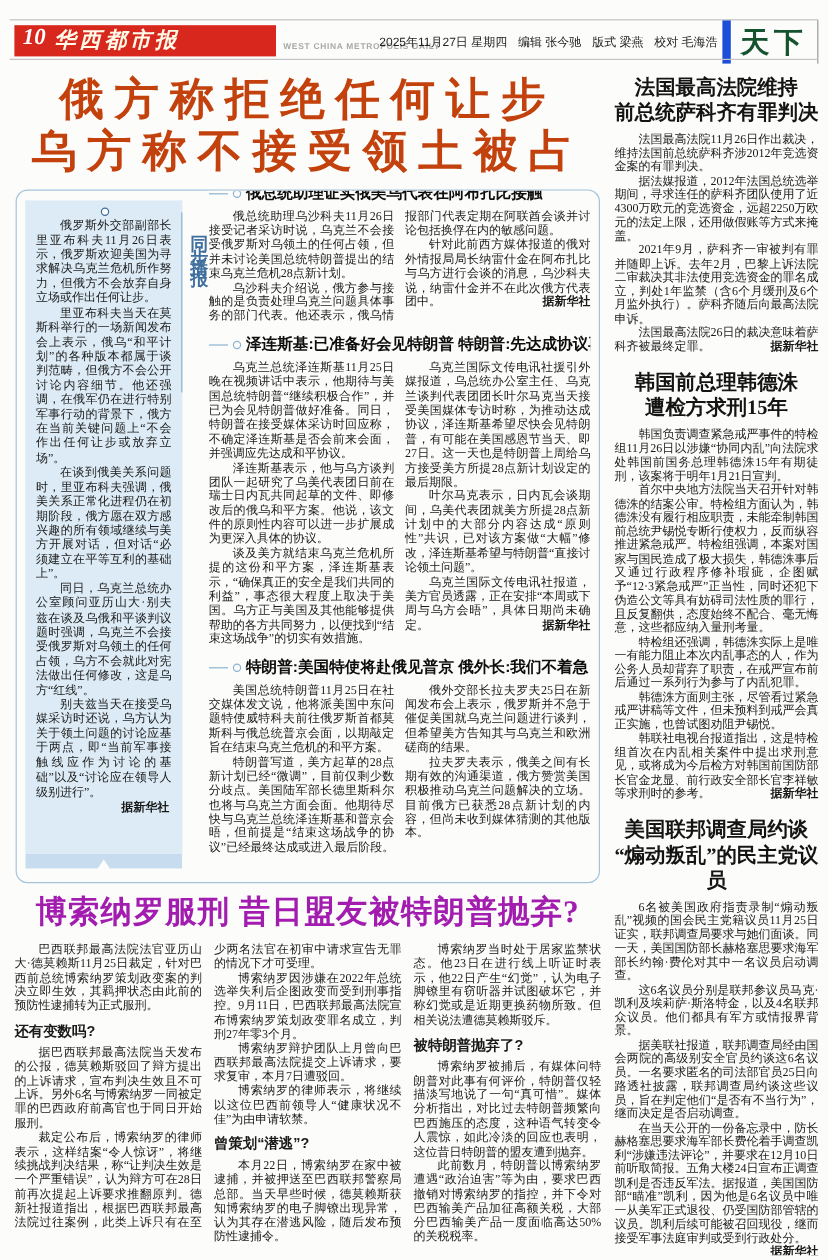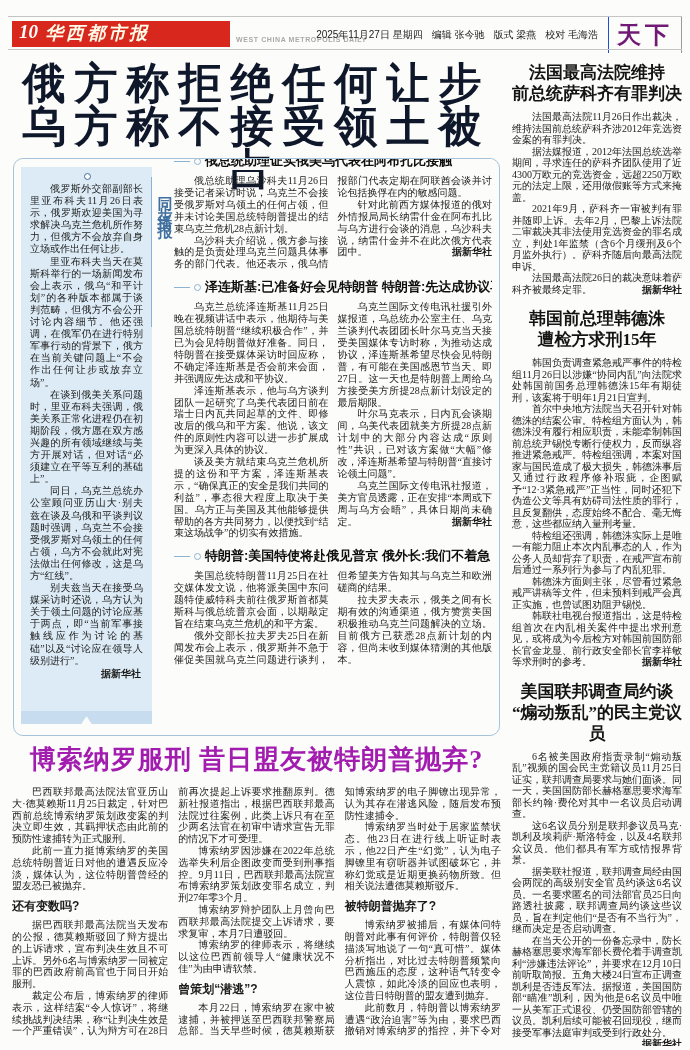--- a/index.html
+++ b/index.html
@@ -10,27 +10,27 @@
   .rule-top{top:16px;} .rule-head{top:49px;}
   .header-row{position:absolute;top:21px;left:12px;right:8px;height:27px;}
   .logo-box{position:absolute;left:0;top:0;width:218px;height:26px;background:var(--masthead-red,#d8271c);
             color:#fff;display:flex;align-items:flex-start;overflow:hidden;}
   .page-num{font:italic 700 19px "Liberation Serif",serif;padding:0 7px;}
   .paper-name{font:italic 700 18px "Liberation Serif",serif;letter-spacing:3px;white-space:nowrap;color:#fffbe8;}
   .paper-en{position:absolute;left:224px;top:15px;font:700 7px "Liberation Sans","DejaVu Sans",sans-serif;
             color:#a8a8a8;letter-spacing:.6px;white-space:nowrap;}
   .header-meta{position:absolute;right:84px;top:7px;font:10px "Liberation Sans","DejaVu Sans",sans-serif;
                color:#222;display:flex;gap:9px;white-space:nowrap;}
-  .section-wrap{position:absolute;right:0;top:-4px;width:72px;height:36px;border-left:1px solid #1d4ed8;
+  .section-wrap{position:absolute;right:0;top:-4px;width:72px;height:36px;border-left:7px solid #1d4ed8;
                 border-right:1px solid #9a9a9a;display:flex;align-items:center;justify-content:center;
-                font:700 24px "Liberation Serif",serif;letter-spacing:4px;color:#701a75;}
+                font:700 24px "Liberation Serif",serif;letter-spacing:4px;color:#14532d;}
   
   .lead{position:absolute;left:12px;top:58px;width:489px;height:678px;}
-  .lead-h1{margin:4px 0 0;text-align:center;font-weight:700;font-size:43px;line-height:43px;
-           letter-spacing:9px;color:#0f172a;}
+  .lead-h1{margin:4px 0 0;text-align:center;font-weight:700;font-size:37px;line-height:43px;
+           letter-spacing:9px;color:#c2410c;}
   .lead-frame{position:absolute;left:1px;right:1px;top:100px;bottom:0;border:1px solid #a5c4db;border-radius:10px;}
   .sidebar{position:absolute;left:7px;top:8px;width:131px;height:544px;background:var(--sidebar-bg,#dcebf5);
            box-sizing:border-box;padding:16px 9px 6px;font-size:10px;line-height:12.1px;text-align:justify;overflow:hidden;}
   .sidebar-dot{position:absolute;top:6px;left:50%;margin-left:-3px;width:5px;height:5px;border-radius:50%;
                border:1px solid var(--label-blue,#3f6f9e);background:#fff;}
   .ribbon{position:absolute;left:7px;top:552px;width:131px;height:13px;background:#c7ddef;
           clip-path:polygon(0 0,100% 0,100% 100%,54% 100%,50% 40%,46% 100%,0 100%);}
   .vlabel{position:absolute;left:137px;top:18px;writing-mode:vertical-rl;text-orientation:upright;
           font:700 15px "Liberation Sans","DejaVu Sans",sans-serif;color:var(--label-blue,#3f6f9e);
           letter-spacing:9px;border-left:1px solid #8db3d2;padding:8px 2px 2px 3px;height:140px;}
@@ -125,20 +125,21 @@
             </div>
         </article>
         <article class="art">
           <h3 class="art-title">
             <span class="orn-line"></span>
             <span class="orn-dot"></span>
             <span>特朗普:美国特使将赴俄见普京 俄外长:我们不着急</span>
           </h3>
           <div class="art-body">
               <p class="para">美国总统特朗普11月25日在社交媒体发文说，他将派美国中东问题特使威特科夫前往俄罗斯首都莫斯科与俄总统普京会面，以期敲定旨在结束乌克兰危机的和平方案。</p>
+              <p class="para">特朗普写道，美方起草的28点新计划已经“微调”，目前仅剩少数分歧点。美国陆军部长德里斯科尔也将与乌克兰方面会面。他期待尽快与乌克兰总统泽连斯基和普京会晤，但前提是“结束这场战争的协议”已经最终达成或进入最后阶段。</p>
               <p class="para">俄外交部长拉夫罗夫25日在新闻发布会上表示，俄罗斯并不急于催促美国就乌克兰问题进行谈判，但希望美方告知其与乌克兰和欧洲磋商的结果。</p>
               <p class="para">拉夫罗夫表示，俄美之间有长期有效的沟通渠道，俄方赞赏美国积极推动乌克兰问题解决的立场。目前俄方已获悉28点新计划的内容，但尚未收到媒体猜测的其他版本。</p>
             </div>
         </article>
       </div>
     </div>
   </section>
 
   <aside class="rail">
     <article class="rail-art">
@@ -177,21 +178,20 @@
           <p class="para">据美联社报道，联邦调查局经由国会两院的高级别安全官员约谈这6名议员。一名要求匿名的司法部官员25日向路透社披露，联邦调查局约谈这些议员，旨在判定他们“是否有不当行为”，继而决定是否启动调查。</p>
           <p class="para">在当天公开的一份备忘录中，防长赫格塞思要求海军部长费伦着手调查凯利“涉嫌违法评论”，并要求在12月10日前听取简报。五角大楼24日宣布正调查凯利是否违反军法。据报道，美国国防部“瞄准”凯利，因为他是6名议员中唯一从美军正式退役、仍受国防部管辖的议员。凯利后续可能被召回现役，继而接受军事法庭审判或受到行政处分。<span class="byline">据新华社</span></p>
         </div>
     </article>
   </aside>
 
   <section class="bottom">
     <h1 class="bottom-h1">博索纳罗服刑 昔日盟友被特朗普抛弃?</h1>
     <div class="bottom-body">
         <p class="para">巴西联邦最高法院法官亚历山大·德莫赖斯11月25日裁定，针对巴西前总统博索纳罗策划政变案的判决立即生效，其羁押状态由此前的预防性逮捕转为正式服刑。</p>
-        <p class="para">此前一直力挺博索纳罗的美国总统特朗普近日对他的遭遇反应冷淡，媒体认为，这位特朗普曾经的盟友恐已被抛弃。</p>
         <h4 class="sub-head">还有变数吗?</h4>
         <p class="para">据巴西联邦最高法院当天发布的公报，德莫赖斯驳回了辩方提出的上诉请求，宣布判决生效且不可上诉。另外6名与博索纳罗一同被定罪的巴西政府前高官也于同日开始服刑。</p>
         <p class="para">裁定公布后，博索纳罗的律师表示，这样结案“令人惊讶”，将继续挑战判决结果，称“让判决生效是一个严重错误”，认为辩方可在28日前再次提起上诉要求推翻原判。德新社报道指出，根据巴西联邦最高法院过往案例，此类上诉只有在至少两名法官在初审中请求宣告无罪的情况下才可受理。</p>
         <p class="para">博索纳罗因涉嫌在2022年总统选举失利后企图政变而受到刑事指控。9月11日，巴西联邦最高法院宣布博索纳罗策划政变罪名成立，判刑27年零3个月。</p>
         <p class="para">博索纳罗辩护团队上月曾向巴西联邦最高法院提交上诉请求，要求复审，本月7日遭驳回。</p>
         <p class="para">博索纳罗的律师表示，将继续以这位巴西前领导人“健康状况不佳”为由申请软禁。</p>
         <h4 class="sub-head">曾策划“潜逃”?</h4>
         <p class="para">本月22日，博索纳罗在家中被逮捕，并被押送至巴西联邦警察局总部。当天早些时候，德莫赖斯获知博索纳罗的电子脚镣出现异常，认为其存在潜逃风险，随后发布预防性逮捕令。</p>
         <p class="para">博索纳罗当时处于居家监禁状态。他23日在进行线上听证时表示，他22日产生“幻觉”，认为电子脚镣里有窃听器并试图破坏它，并称幻觉或是近期更换药物所致。但相关说法遭德莫赖斯驳斥。</p>
         <h4 class="sub-head">被特朗普抛弃了?</h4>

